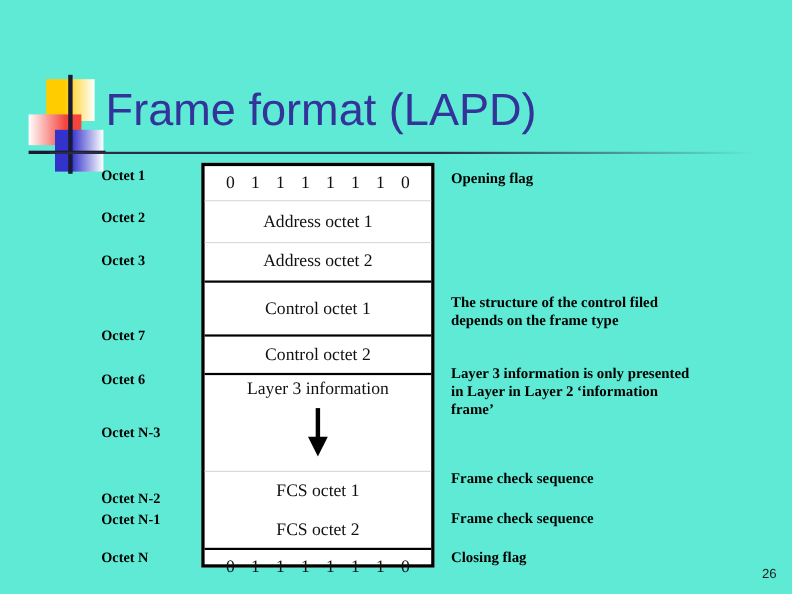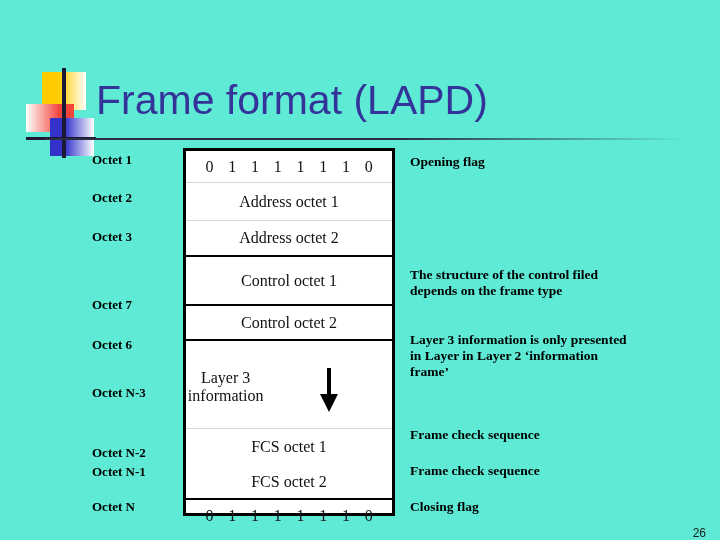--- a/index.html
+++ b/index.html
@@ -140,21 +140,21 @@
     justify-content: space-between;
     padding: 0 12px;
     box-sizing: border-box;
     width: 100%;
     font-family: "Liberation Serif", serif;
     font-size: 16px;
   }
   .bitrow span { flex: 1 1 auto; text-align: center; }
 
   .l3cell {
-    flex-direction: row;
+    flex-direction: column;
     justify-content: flex-start;
     padding-top: 4px;
   }
   .l3text {
     font-family: "Liberation Serif", serif;
     font-size: 16px;
   }
   .arrow-wrap {
     margin-top: 8px;
     display: flex;
@@ -168,21 +168,21 @@
     font-family: "Liberation Serif", serif;
     font-weight: bold;
     font-size: 13.5px;
     line-height: 16px;
     color: #000000;
   }
 
   #page-number {
     position: absolute;
     right: 14px;
-    bottom: 0;
+    bottom: 12px;
     font-family: "Liberation Sans", sans-serif;
     font-size: 12px;
     color: #222222;
   }
 </style>
 </head>
 <body>
 
 <div id="slide">
 

